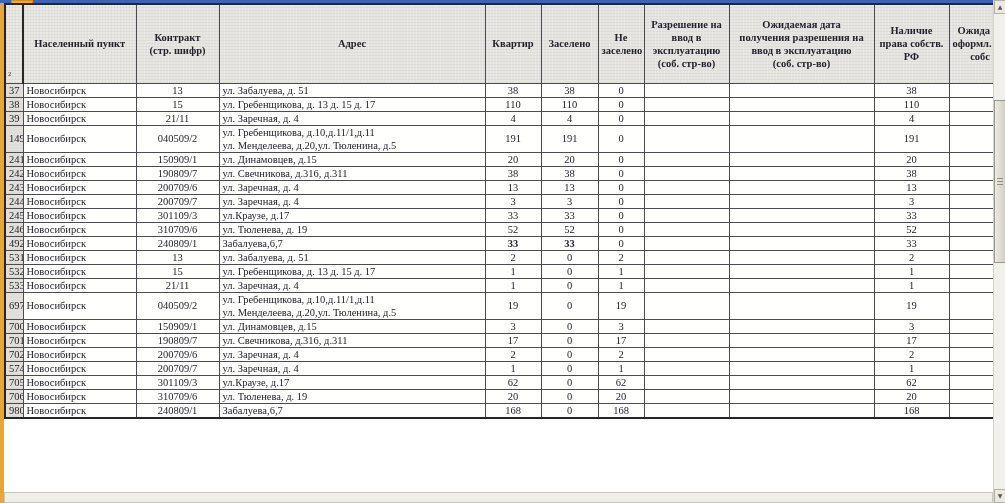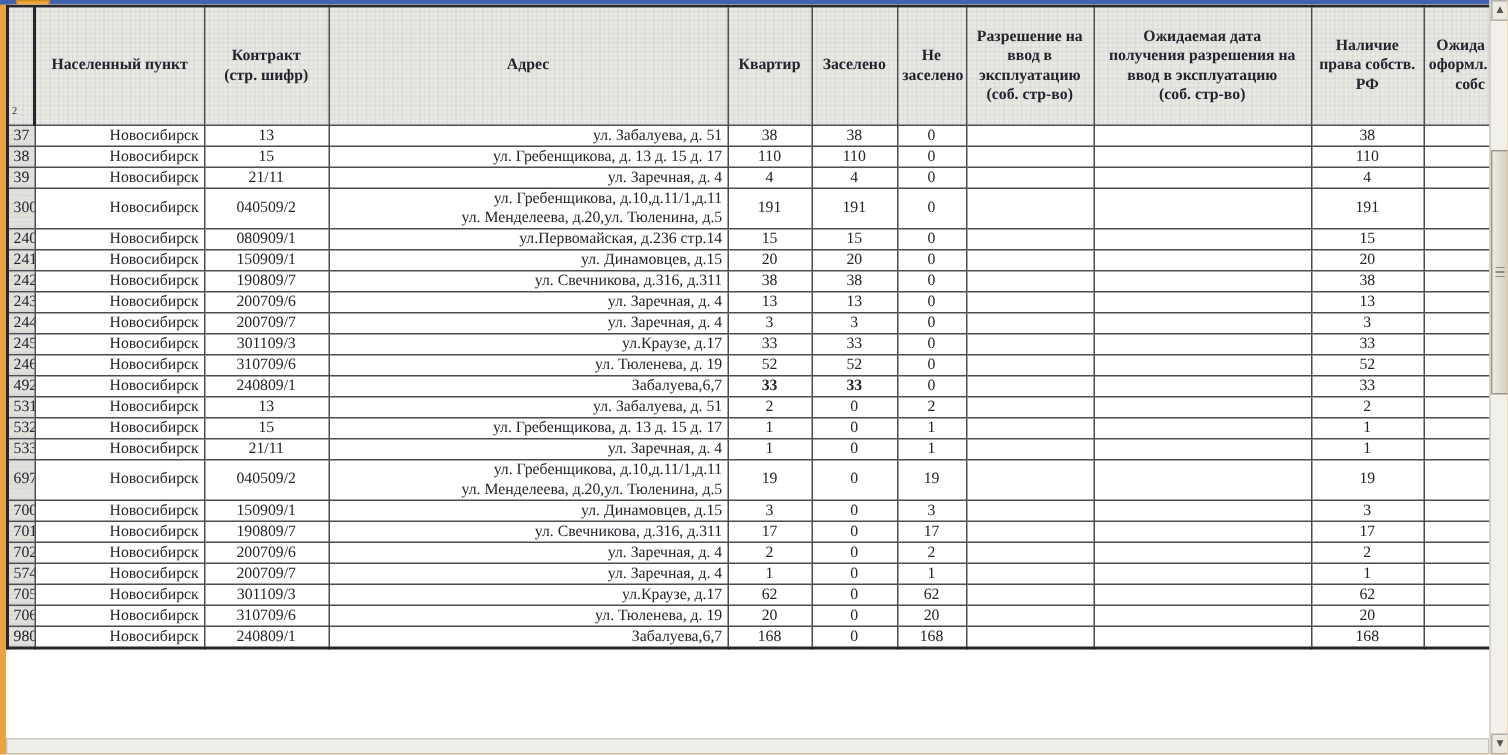--- a/index.html
+++ b/index.html
@@ -34,21 +34,21 @@
   td.gutter{
     background:#e3e1dc;
     background-image:repeating-linear-gradient(0deg, rgba(110,110,120,.07) 0 1px, transparent 1px 3px);
     font-size:7px;color:#33333a;text-align:left;padding:0 0 0 2px;
     border-right:2px solid #26262c;
     margin-top:18px;
   }
   thead th.gutter{border-right:2px solid #26262c;}
   tbody td{height:14px;vertical-align:middle;background:#fffffe;}
   td.c{text-align:center;}
-  td.l{text-align:right;}
+  td.l{text-align:left;}
   tr.bold-vals td.v-apart, tr.bold-vals td.v-occ{font-weight:bold;}
   th.cut{ text-align:right;padding-left:6px;}
   
   .vscroll{position:absolute;right:0;top:0;width:12px;height:503px;background:#f2f0ea;border-left:1px solid #d6d3cb;box-sizing:border-box;}
   .vs-btn{position:absolute;left:0;width:12px;height:14px;background:#ece9e1;border:1px solid #b3b0a5;box-sizing:border-box;
     color:#55544c;font-size:6px;line-height:12px;text-align:center;font-family:"DejaVu Sans",sans-serif;}
   .vs-up{top:0;}
   .vs-down{bottom:0;}
   .vs-thumb{position:absolute;left:0;top:100px;width:12px;height:163px;
     background:linear-gradient(90deg,#eeebe4,#d2cec2);border:1px solid #9b988b;box-sizing:border-box;}
@@ -138,44 +138,31 @@
     <td class="l">ул. Заречная, д. 4</td>
     <td class="c v-apart">4</td>
     <td class="c v-occ">4</td>
     <td class="c">0</td>
     <td class="c"></td>
     <td class="c"></td>
     <td class="c">4</td>
     <td class="c"></td>
   </tr>
         <tr class="tall">
-    <td class="gutter">300</td>
+    <td class="gutter">149</td>
     <td class="l">Новосибирск</td>
     <td class="c">040509/2</td>
     <td class="l">ул. Гребенщикова, д.10,д.11/1,д.11
 ул. Менделеева, д.20,ул. Тюленина, д.5</td>
     <td class="c v-apart">191</td>
     <td class="c v-occ">191</td>
     <td class="c">0</td>
     <td class="c"></td>
     <td class="c"></td>
     <td class="c">191</td>
-    <td class="c"></td>
-  </tr>
-        <tr>
-    <td class="gutter">240</td>
-    <td class="l">Новосибирск</td>
-    <td class="c">080909/1</td>
-    <td class="l">ул.Первомайская, д.236 стр.14</td>
-    <td class="c v-apart">15</td>
-    <td class="c v-occ">15</td>
-    <td class="c">0</td>
-    <td class="c"></td>
-    <td class="c"></td>
-    <td class="c">15</td>
     <td class="c"></td>
   </tr>
         <tr>
     <td class="gutter">241</td>
     <td class="l">Новосибирск</td>
     <td class="c">150909/1</td>
     <td class="l">ул. Динамовцев, д.15</td>
     <td class="c v-apart">20</td>
     <td class="c v-occ">20</td>
     <td class="c">0</td>

